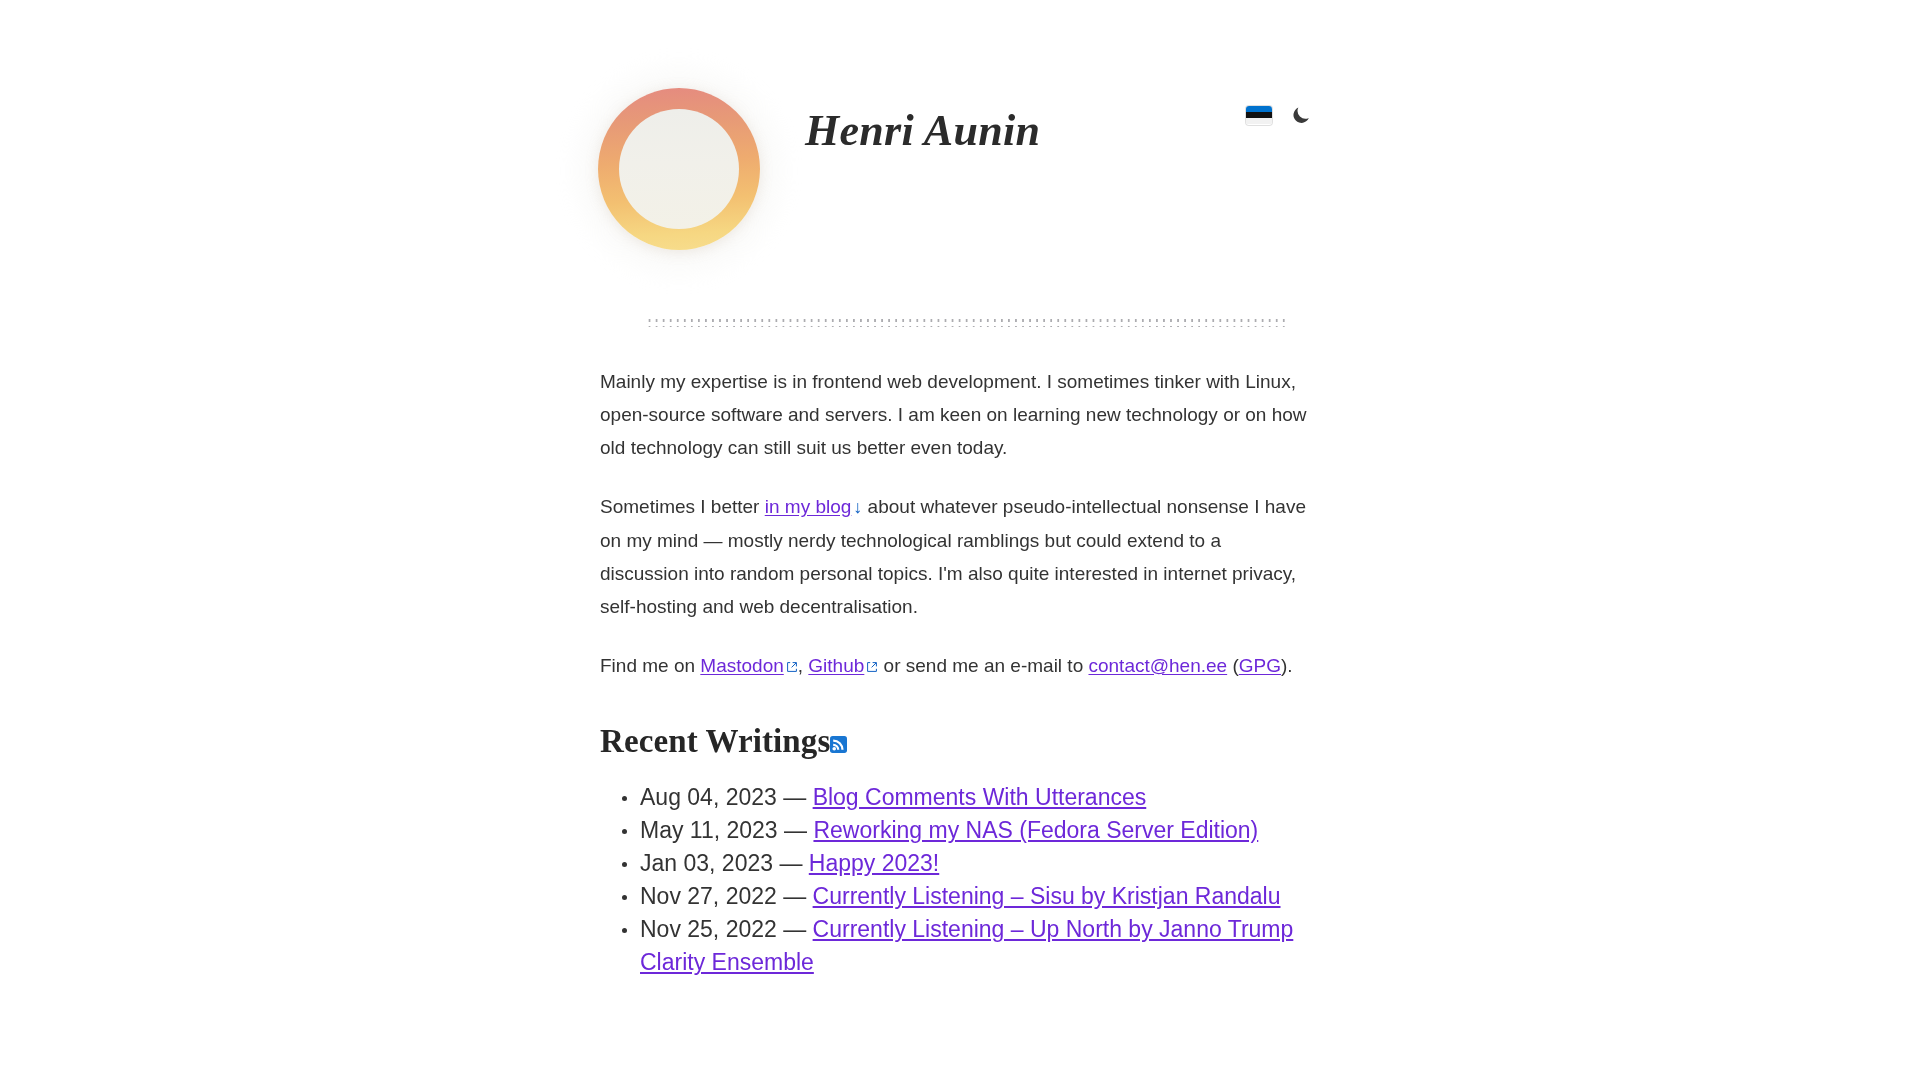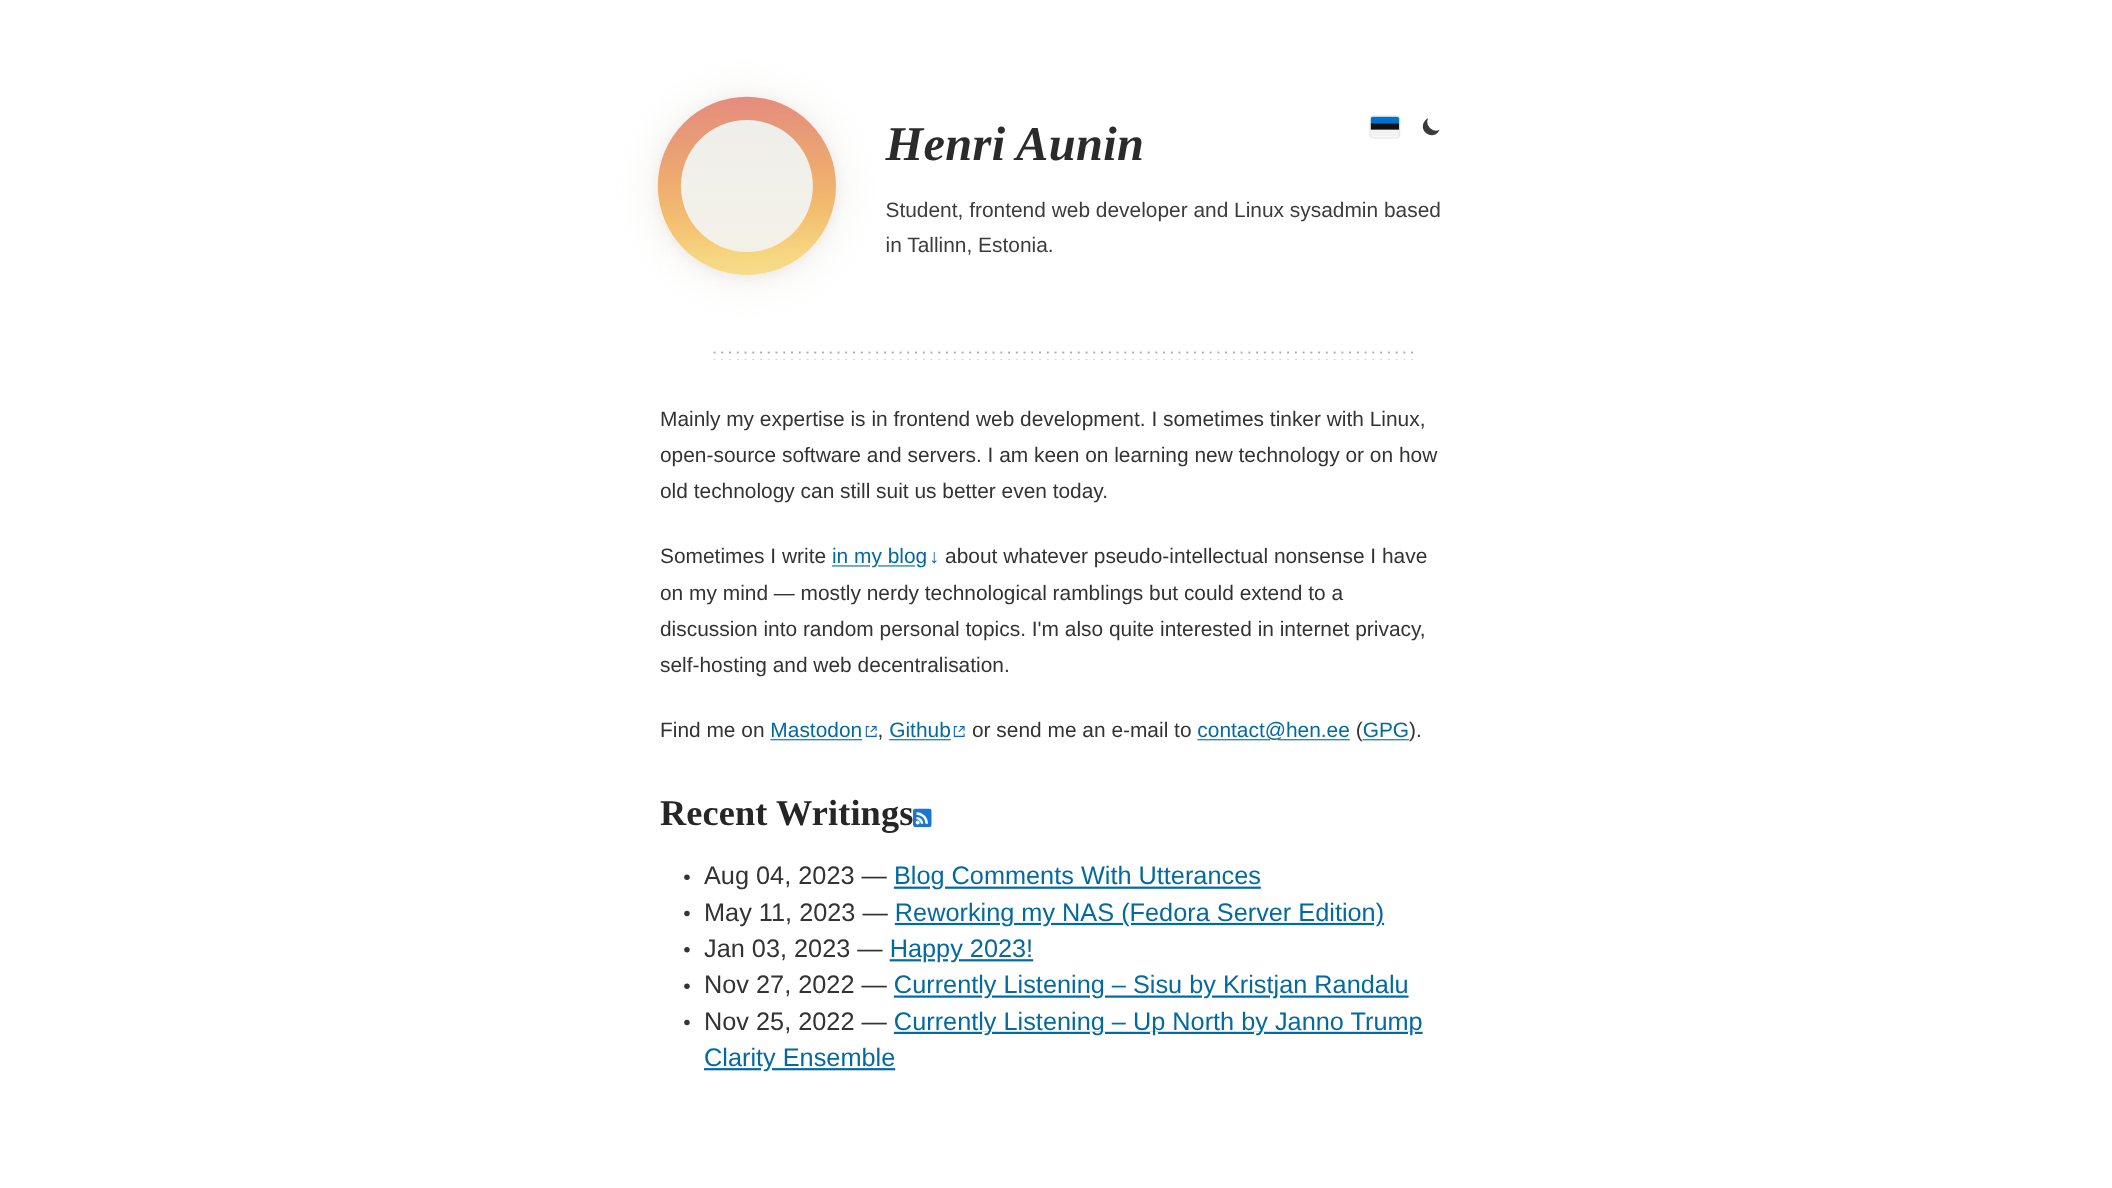--- a/index.html
+++ b/index.html
@@ -159,21 +159,21 @@
   }
   .content p {
     font-size: 19px;
     line-height: 33px;
     color: #333333;
     margin: 0 0 26px 0;
   }
   .content p:last-of-type { margin-bottom: 0; }
 
   a {
-    color: #0369a1;
+    color: #6d28d9;
     text-decoration: underline;
     text-underline-offset: 2px;
   }
   .ext {
     display: inline-block;
     margin-left: 2px;
     vertical-align: -1px;
   }
   .arrow-down {
     color: #1161c4;
@@ -235,21 +235,20 @@
 
     <div class="header">
 
       <div class="avatar-wrap">
         <div class="avatar-glow"></div>
         <div class="avatar"></div>
       </div>
 
       <div class="header-text">
         <h1 class="site-title">Henri Aunin</h1>
-        <p class="tagline">Student, frontend web developer and Linux sysadmin based in Tallinn, Estonia.</p>
       </div>
 
       <div class="header-actions">
         <button class="flag-btn" title="Eesti">
           <span class="flag-icon">
             <i class="s1"></i>
               <i class="s2"></i>
               <i class="s3"></i>
           </span>
         </button>
@@ -260,21 +259,21 @@
         </button>
       </div>
     </div>
 
     <div class="divider"></div>
 
     <div class="content">
 
       <p>Mainly my expertise is in frontend web development. I sometimes tinker with Linux, open-source software and servers. I am keen on learning new technology or on how old technology can still suit us better even today.</p>
 
-      <p><span>Sometimes I write </span><a href="#">in my blog</a><span class="arrow-down">↓</span><span> about whatever pseudo-intellectual nonsense I have on my mind — mostly nerdy technological ramblings but could extend to a discussion into random personal topics. I'm also quite interested in internet privacy, self-hosting and web decentralisation.</span></p>
+      <p><span>Sometimes I better </span><a href="#">in my blog</a><span class="arrow-down">↓</span><span> about whatever pseudo-intellectual nonsense I have on my mind — mostly nerdy technological ramblings but could extend to a discussion into random personal topics. I'm also quite interested in internet privacy, self-hosting and web decentralisation.</span></p>
 
       <p><span>Find me on </span><a href="#">Mastodon</a><span class="ext"><svg width="12" height="12" viewBox="0 0 12 12">
               <path d="M4.2 1.6h-2.6v8.8h8.8v-2.6" fill="none" stroke="#1161c4" stroke-width="1"></path>
               <path d="M6.6 1.6h3.8v3.8" fill="none" stroke="#1161c4" stroke-width="1"></path>
               <path d="M10.2 1.8 5.6 6.4" fill="none" stroke="#1161c4" stroke-width="1"></path>
             </svg></span><span>, </span><a href="#">Github</a><span class="ext"><svg width="12" height="12" viewBox="0 0 12 12">
               <path d="M4.2 1.6h-2.6v8.8h8.8v-2.6" fill="none" stroke="#1161c4" stroke-width="1"></path>
               <path d="M6.6 1.6h3.8v3.8" fill="none" stroke="#1161c4" stroke-width="1"></path>
               <path d="M10.2 1.8 5.6 6.4" fill="none" stroke="#1161c4" stroke-width="1"></path>
             </svg></span><span> or send me an e-mail to </span><a href="#">contact@hen.ee</a><span> (</span><a href="#">GPG</a><span>).</span></p>

